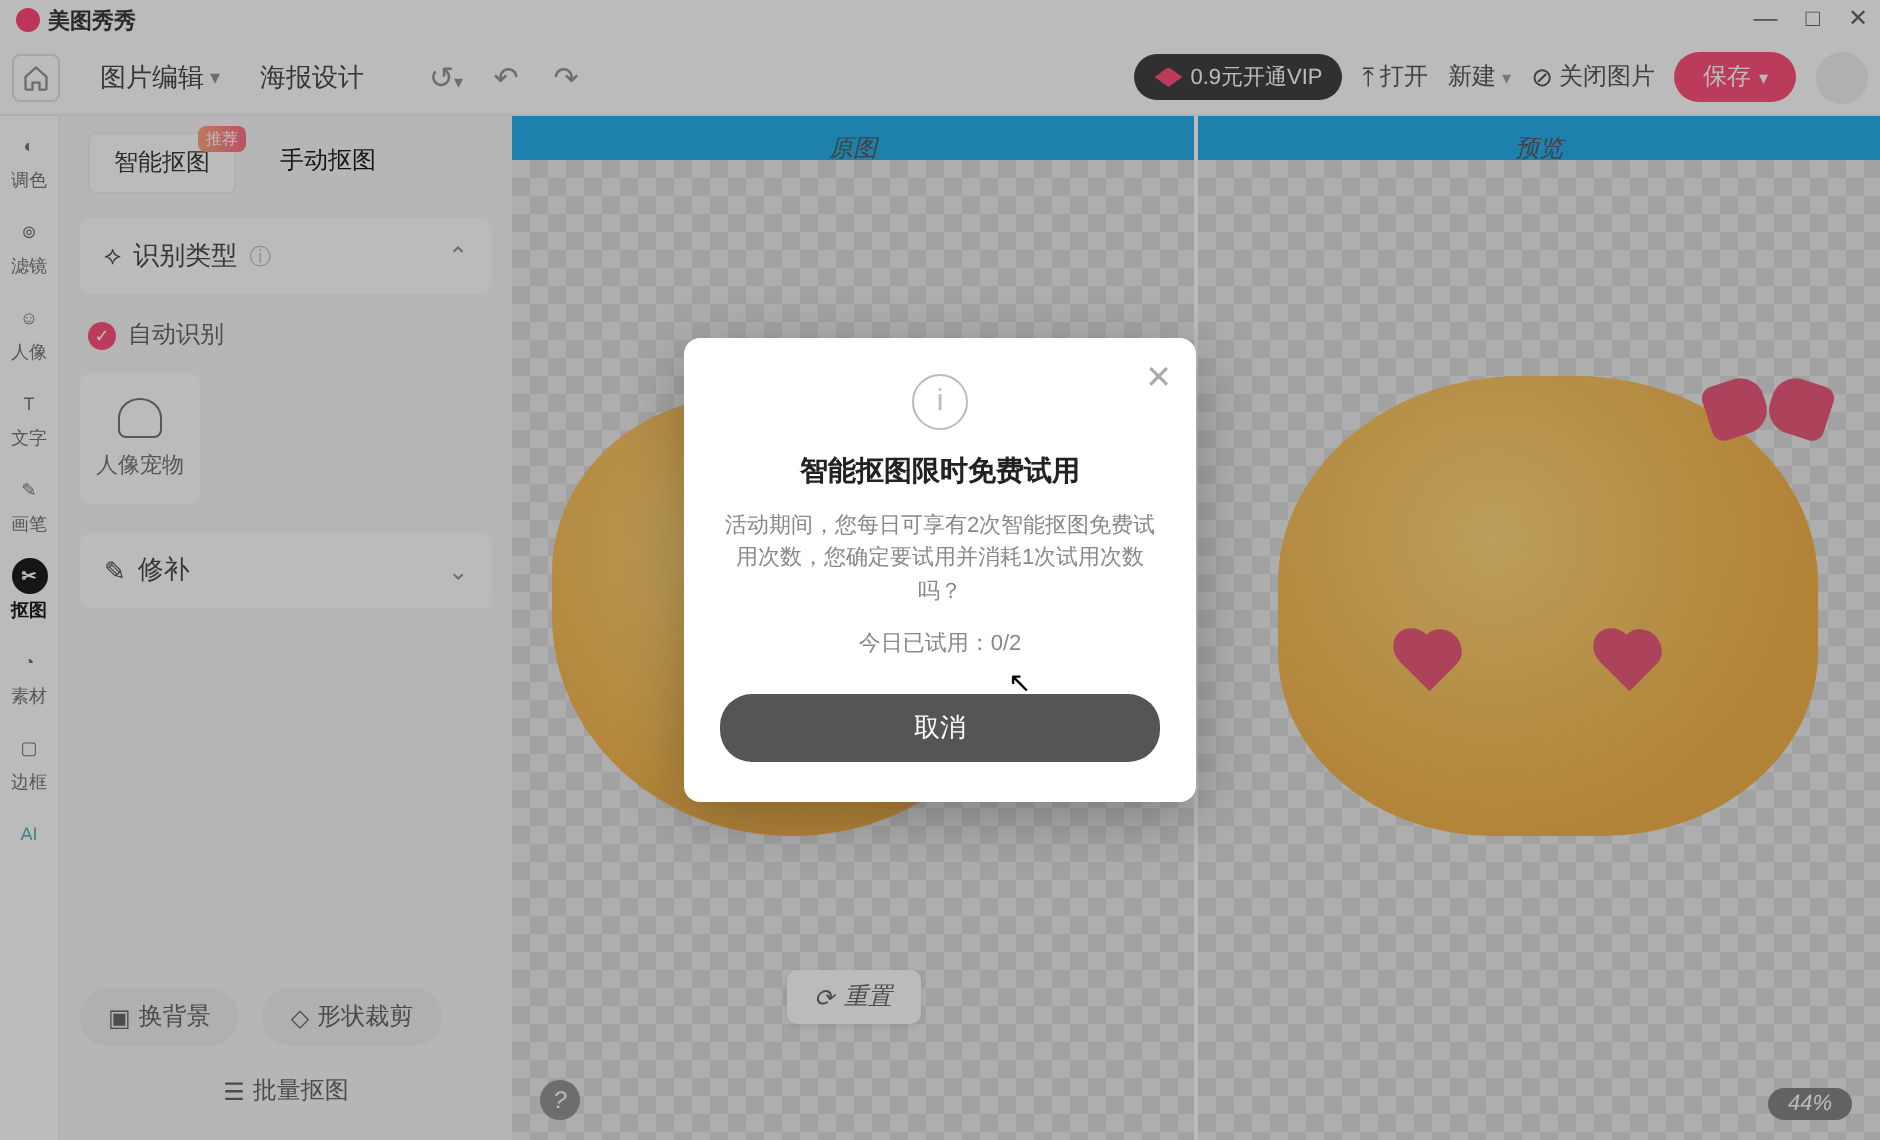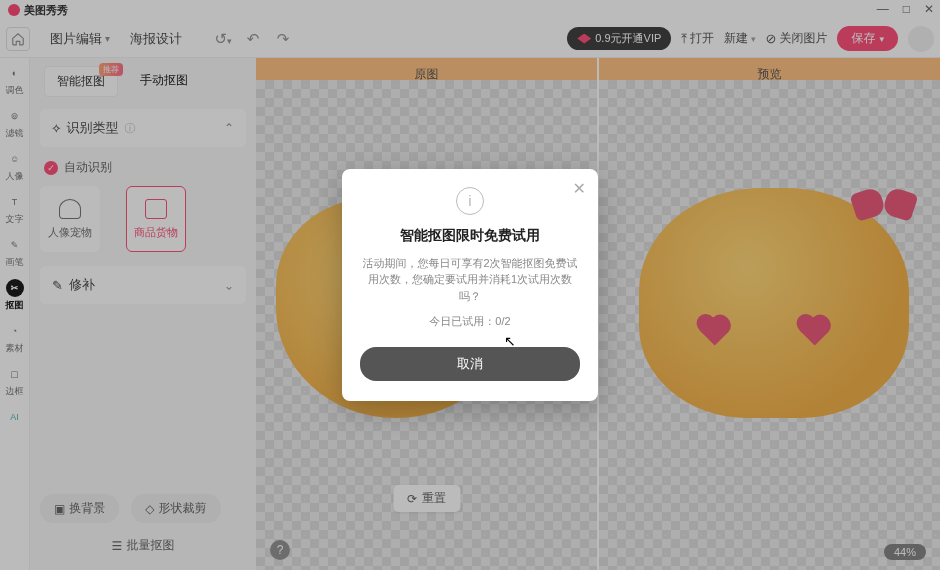--- a/index.html
+++ b/index.html
@@ -43,21 +43,21 @@
   .auto-row { display: flex; align-items: center; gap: 6px; font-size: 12px; color: #555; margin: 2px 0 10px 4px; }
   .check { width: 14px; height: 14px; border-radius: 50%; background: #ff3b6b; display: inline-flex; align-items: center; justify-content: center; color: #fff; font-size: 9px; }
   .type-grid { display: flex; gap: 26px; margin-bottom: 14px; }
   .type-card { width: 60px; height: 66px; background: #fff; border: 1px solid transparent; border-radius: 6px; display: flex; flex-direction: column; align-items: center; justify-content: center; font-size: 11px; color: #666; cursor: pointer; gap: 6px; }
   .type-card.sel { border-color: #ff3b6b; color: #ff3b6b; }
   .type-card .tc-ic { width: 22px; height: 20px; border: 1.5px solid currentColor; border-radius: 3px; }
   .panel-bottom { margin-top: auto; }
   .pill { background: #eee; border-radius: 14px; font-size: 12px; color: #555; padding: 6px 14px; display: inline-flex; align-items: center; gap: 4px; cursor: pointer; }
   .bottom-row { display: flex; gap: 12px; margin-bottom: 8px; }
   .bottom-row2 { display: flex; justify-content: center; }
-  .canvas-wrap { flex: 1; display: flex; position: relative; background: #fdba74; }
+  .canvas-wrap { flex: 1; display: flex; position: relative; background: #0ea5e9; font-style: italic; }
   .canvas-half { flex: 1; position: relative; }
   .canvas-half.left { border-right: 2px solid #fff; }
   .half-label { position: absolute; top: 8px; left: 50%; transform: translateX(-50%); font-size: 12px; color: #444; z-index: 2; }
   .checker { position: absolute; inset: 22px 0 0 0;
     background-image:
       linear-gradient(45deg,#d9d9d9 25%,transparent 25%),
       linear-gradient(-45deg,#d9d9d9 25%,transparent 25%),
       linear-gradient(45deg,transparent 75%,#d9d9d9 75%),
       linear-gradient(-45deg,transparent 75%,#d9d9d9 75%);
     background-size: 18px 18px;
@@ -214,24 +214,20 @@
     <div class="auto-row">
       <span class="check">✓</span>
       <span>自动识别</span>
     </div>
 
     <div class="type-grid">
       <div class="type-card">
         <div class="tc-ic" style="border-radius:50% 50% 4px 4px"></div>
         <span>人像宠物</span>
       </div>
-      <div class="type-card sel">
-        <div class="tc-ic"></div>
-        <span>商品货物</span>
-      </div>
     </div>
 
     <div class="sect-h">
       <div class="title">
         <span>✎</span>
         <span>修补</span>
       </div>
       <span class="chev" style="transform:rotate(180deg)">⌃</span>
     </div>
 

